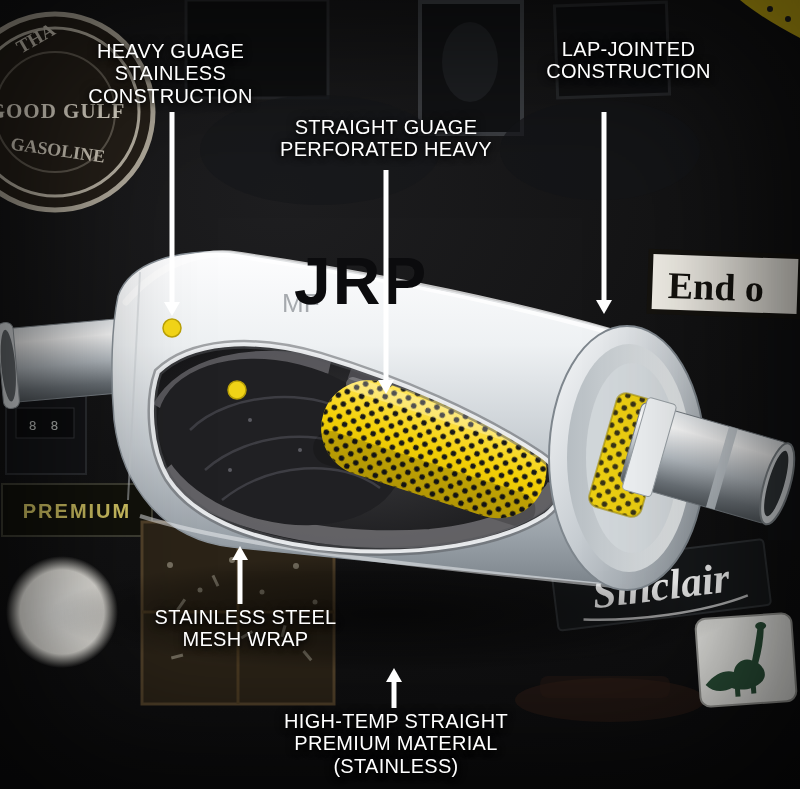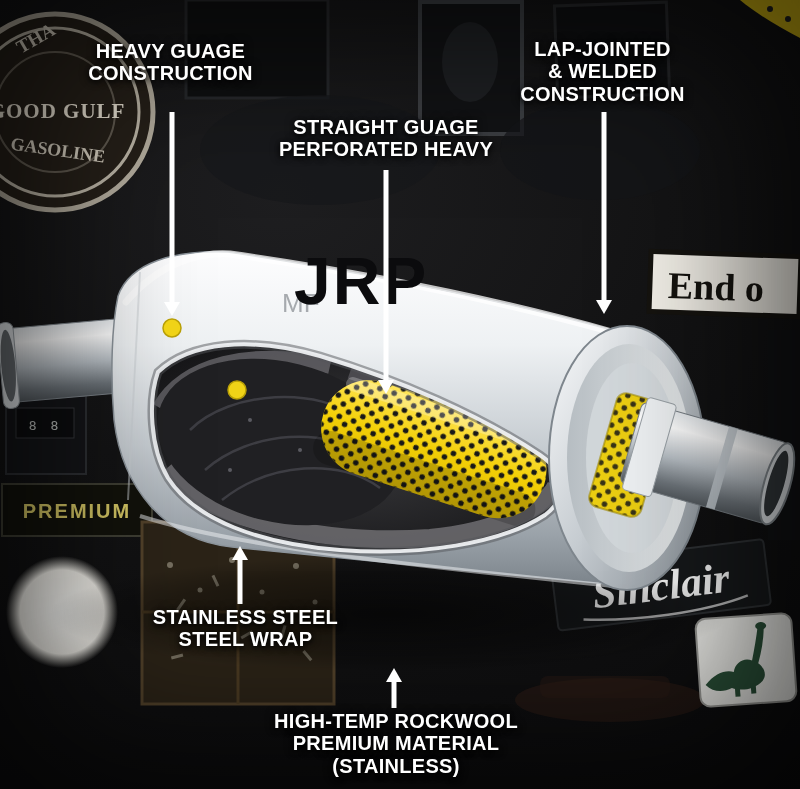--- a/index.html
+++ b/index.html
@@ -8,21 +8,21 @@
     background:radial-gradient(ellipse 120% 90% at 35% 25%, #1e1e20 0%, #141415 40%, #0b0b0c 100%);
     font-family:"Liberation Sans",sans-serif;
   }
   .stage svg{position:absolute;left:0;top:0;}
   #scene{z-index:1;}
   .vignette{position:absolute;inset:0;z-index:2;box-shadow:inset 0 0 140px 50px rgba(0,0,0,.62);pointer-events:none;}
   .logo-frag{position:absolute;z-index:3;left:282px;top:290px;font-size:26px;font-weight:400;color:#7d8288;opacity:.65;line-height:1;}
   .watermark{position:absolute;z-index:4;left:294px;top:248px;font-size:66px;font-weight:700;color:#0b0b0d;letter-spacing:2px;line-height:1;text-align:right;}
   #overlay{z-index:5;}
   .callout{
-    position:absolute;z-index:6;text-align:center;color:#ffffff;font-weight:700;
+    position:absolute;z-index:6;text-align:center;color:#ffffff;font-weight:400;
     font-size:20px;line-height:1.12;letter-spacing:.3px;
     text-shadow:0 2px 5px rgba(0,0,0,.95),0 0 10px rgba(0,0,0,.65);
   }
   .callout span{display:block;}
 </style>
 </head>
 <body>
 
 <div class="stage">
 
@@ -256,38 +256,38 @@
       </g>
       <g>
         <line x1="394" y1="708" x2="394" y2="682"></line>
           <polygon points="386,682 402,682 394,668" stroke="none"></polygon>
       </g>
     </g>
   </svg>
 
   <div class="callout" style="left:58px;top:40px;width:225px;">
     <span>HEAVY GUAGE</span>
+    <span>STAINLESS</span>
     <span>CONSTRUCTION</span>
   </div>
 
   <div class="callout" style="left:272px;top:116px;width:228px;">
     <span>STRAIGHT GUAGE</span>
     <span>PERFORATED HEAVY</span>
   </div>
 
-  <div class="callout" style="left:490px;top:38px;width:225px;">
+  <div class="callout" style="left:516px;top:38px;width:225px;">
     <span>LAP-JOINTED</span>
-    <span>&amp; WELDED</span>
     <span>CONSTRUCTION</span>
   </div>
 
   <div class="callout" style="left:133px;top:606px;width:225px;text-align:center;">
     <span>STAINLESS STEEL</span>
-    <span>STEEL WRAP</span>
+    <span>MESH WRAP</span>
   </div>
 
   <div class="callout" style="left:270px;top:710px;width:252px;">
-    <span>HIGH-TEMP ROCKWOOL</span>
+    <span>HIGH-TEMP STRAIGHT</span>
     <span>PREMIUM MATERIAL</span>
     <span>(STAINLESS)</span>
   </div>
 
 </div>
 
 </body></html>

